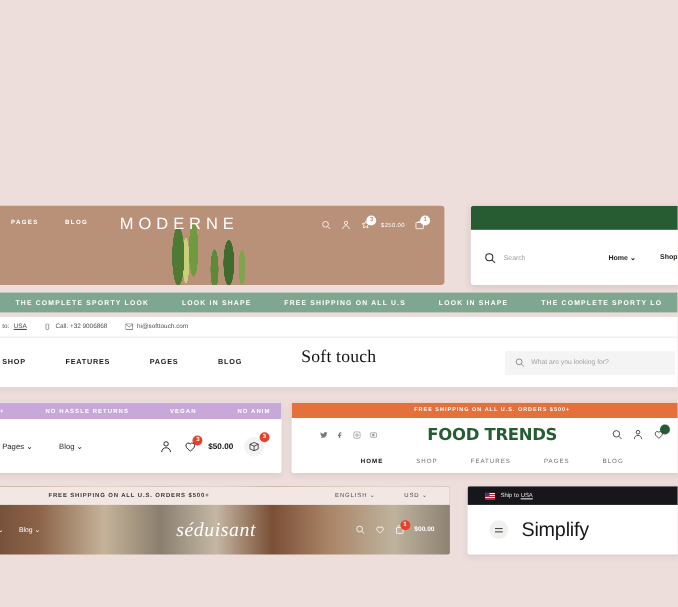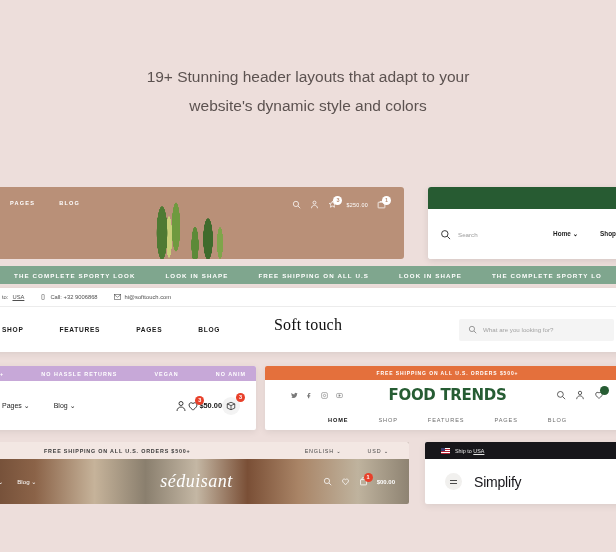--- a/index.html
+++ b/index.html
@@ -116,21 +116,21 @@
   
   #row-vegan {
     left:-14px; top:366px; width:270px; height:64px; background:#fff;
     box-shadow:0 2px 7px rgba(0,0,0,.08); border-radius:2px; overflow:hidden;
   }
   .vegan-top { height:15px; background:#C7A8D8; padding:0 10px; }
   .vegan-top .tk-item { font-size:5.4px; letter-spacing:1px; }
   .vegan-body { height:49px; display:flex; align-items:center; padding:0 16px; }
   .vegan-nav { display:flex; gap:24px; }
   .vegan-nav span { font-size:7px; color:#1d1d1d; }
-  .vegan-icons { margin-left:auto; display:flex; align-items:center; }
+  .vegan-icons { margin-left:auto; display:flex; align-items:center; gap:10px; }
   .vegan-price { font-size:7.4px; font-weight:bold; color:#111; }
   .cart-circle {
     width:18px; height:18px; border-radius:50%; background:#f3f3f3;
     display:flex; align-items:center; justify-content:center;
   }
 
   
   #row-food {
     left:265px; top:366px; width:365px; height:64px; background:#fff;
     box-shadow:0 2px 7px rgba(0,0,0,.08); border-radius:2px; overflow:hidden;
@@ -189,30 +189,26 @@
     background:repeating-linear-gradient(#fff 0 1px, transparent 1px 2px); }
   .flag::after { content:""; position:absolute; left:0; top:0; width:4px; height:3px; background:#3C3B6E; }
   .simp-ship { font-size:5.4px; color:#e6e6e6; }
   .simp-ship u { text-decoration:underline; }
   .simp-body { height:45px; display:flex; align-items:center; padding:0 20px; gap:12px; }
   .burger {
     width:17px; height:17px; border-radius:50%; background:#F1F0EE;
     display:flex; flex-direction:column; align-items:center; justify-content:center; gap:2px;
   }
   .burger i { display:block; width:7px; height:1px; background:#4a4a4a; }
-  .simp-logo { font-size:14px; color:#17161A; letter-spacing:-0.2px; }
+  .simp-logo { font-size:18px; color:#17161A; letter-spacing:-0.2px; }
 </style>
 </head>
 <body>
 
 <div class="hero">
-  <div class="hero-sub">
-    <div>19+ Stunning header layouts that adapt to your</div>
-    <div>website's dynamic style and colors</div>
-  </div>
 </div>
 
 <div class="strip" id="row-moderne">
   <div class="plant"></div>
   <div class="moderne-bar">
     <div class="moderne-nav">
       <span>PAGES</span>
       <span>BLOG</span>
     </div>
     <div class="moderne-icons">
@@ -241,20 +237,21 @@
         <span class="icon">
           <svg width="9" height="9" viewBox="0 0 24 24" fill="none" stroke="#fff" stroke-width="2">
             <rect x="3" y="6" width="18" height="15" rx="1"></rect>
               <path d="M8 6V4h8v2"></path>
           </svg>
         </span>
         <span class="badge" style="background:#fff;color:#B99078">1</span>
       </span>
     </div>
   </div>
+  <div class="moderne-logo">MODERNE</div>
 </div>
 
 <div class="strip card" id="row-green">
   <div class="green-top"></div>
   <div class="green-body">
     <span class="icon">
       <svg width="11" height="11" viewBox="0 0 24 24" fill="none" stroke="#2b2b2b" stroke-width="2">
         <circle cx="10.5" cy="10.5" r="7"></circle>
           <line x1="16" y1="16" x2="22" y2="22"></line>
       </svg>

